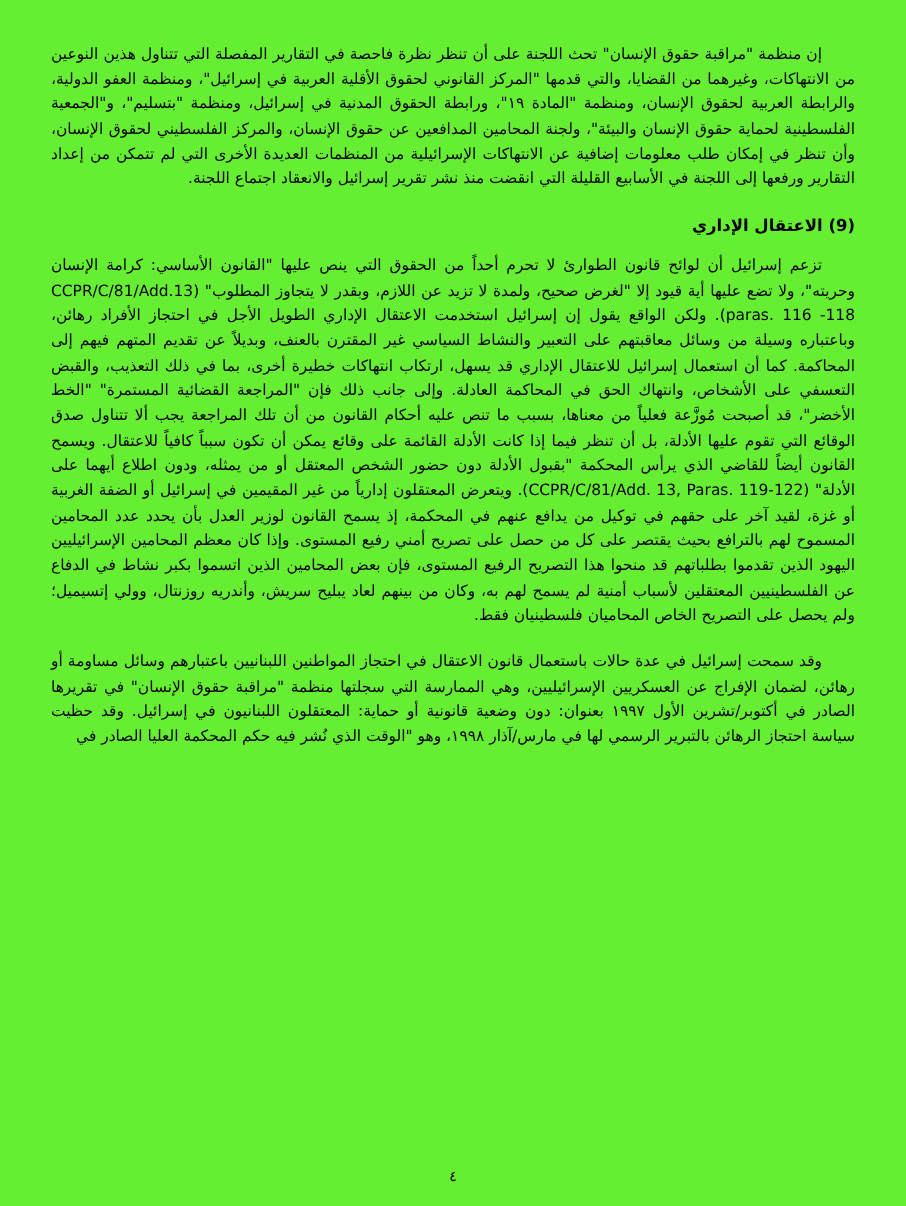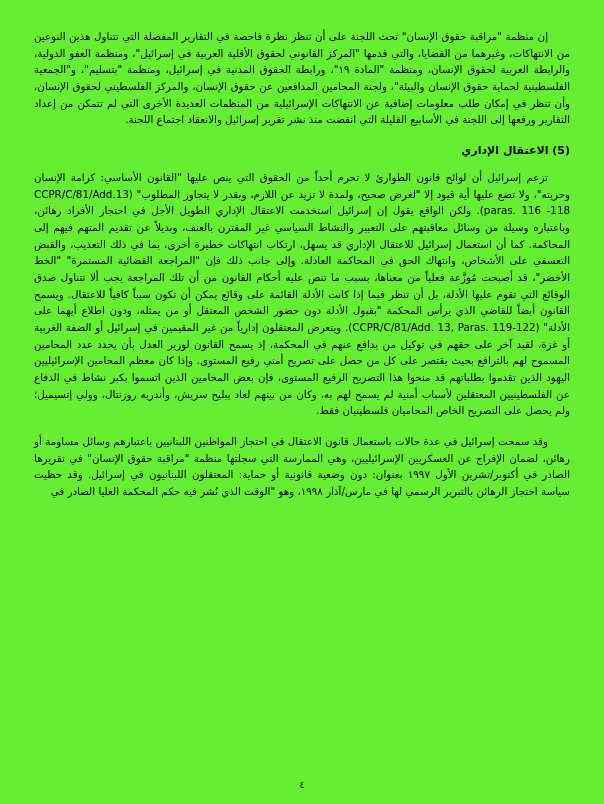--- a/index.html
+++ b/index.html
@@ -56,21 +56,21 @@
   }
 </style>
 </head>
 <body>
 
 <div class="page">
   <div class="doc-body">
 
     <p class="para indent">إن منظمة "مراقبة حقوق الإنسان" تحث اللجنة على أن تنظر نظرة فاحصة في التقارير المفصلة التي تتناول هذين النوعين من الانتهاكات، وغيرهما من القضايا، والتي قدمها "المركز القانوني لحقوق الأقلية العربية في إسرائيل"، ومنظمة العفو الدولية، والرابطة العربية لحقوق الإنسان، ومنظمة "المادة ١٩"، ورابطة الحقوق المدنية في إسرائيل، ومنظمة "بتسليم"، و"الجمعية الفلسطينية لحماية حقوق الإنسان والبيئة"، ولجنة المحامين المدافعين عن حقوق الإنسان، والمركز الفلسطيني لحقوق الإنسان، وأن تنظر في إمكان طلب معلومات إضافية عن الانتهاكات الإسرائيلية من المنظمات العديدة الأخرى التي لم تتمكن من إعداد التقارير ورفعها إلى اللجنة في الأسابيع القليلة التي انقضت منذ نشر تقرير إسرائيل والانعقاد اجتماع اللجنة.</p>
 
-    <h2 class="heading">(5) الاعتقال الإداري</h2>
+    <h2 class="heading">(9) الاعتقال الإداري</h2>
 
     <p class="para indent">تزعم إسرائيل أن لوائح قانون الطوارئ لا تحرم أحداً من الحقوق التي ينص عليها "القانون الأساسي: كرامة الإنسان وحريته"، ولا تضع عليها أية قيود إلا "لغرض صحيح، ولمدة لا تزيد عن اللازم، وبقدر لا يتجاوز المطلوب" (CCPR/C/81/Add.13  paras. 116 -118). ولكن الواقع يقول إن إسرائيل استخدمت الاعتقال الإداري الطويل الأجل في احتجاز الأفراد رهائن، وباعتباره وسيلة من وسائل معاقبتهم على التعبير والنشاط السياسي غير المقترن بالعنف، وبديلاً عن تقديم المتهم فيهم إلى المحاكمة. كما أن استعمال إسرائيل للاعتقال الإداري قد يسهل، ارتكاب انتهاكات خطيرة أخرى، بما في ذلك التعذيب، والقبض التعسفي على الأشخاص، وانتهاك الحق في المحاكمة العادلة. وإلى جانب ذلك فإن "المراجعة القضائية المستمرة" "الخط الأخضر"، قد أصبحت مُوزَّعة فعلياً من معناها، بسبب ما تنص عليه أحكام القانون من أن تلك المراجعة يجب ألا تتناول صدق الوقائع التي تقوم عليها الأدلة، بل أن تنظر فيما إذا كانت الأدلة القائمة على وقائع يمكن أن تكون سبباً كافياً للاعتقال. ويسمح القانون أيضاً للقاضي الذي يرأس المحكمة "بقبول الأدلة دون حضور الشخص المعتقل أو من يمثله، ودون اطلاع أيهما على الأدلة" (CCPR/C/81/Add. 13, Paras. 119-122). ويتعرض المعتقلون إدارياً من غير المقيمين في إسرائيل أو الضفة الغربية أو غزة، لقيد آخر على حقهم في توكيل من يدافع عنهم في المحكمة، إذ يسمح القانون لوزير العدل بأن يحدد عدد المحامين المسموح لهم بالترافع بحيث يقتصر على كل من حصل على تصريح أمني رفيع المستوى. وإذا كان معظم المحامين الإسرائيليين اليهود الذين تقدموا بطلباتهم قد منحوا هذا التصريح الرفيع المستوى، فإن بعض المحامين الذين اتسموا بكبر نشاط في الدفاع عن الفلسطينيين المعتقلين لأسباب أمنية لم يسمح لهم به، وكان من بينهم لعاد يبليح سريش، وأندريه روزنتال، وولي إتسيميل؛ ولم يحصل على التصريح الخاص المحاميان فلسطينيان فقط.</p>
 
     <div class="spacer-small"></div>
 
     <p class="para indent">وقد سمحت إسرائيل في عدة حالات باستعمال قانون الاعتقال في احتجاز المواطنين اللبنانيين باعتبارهم وسائل مساومة أو رهائن، لضمان الإفراج عن العسكريين الإسرائيليين، وهي الممارسة التي سجلتها منظمة "مراقبة حقوق الإنسان" في تقريرها الصادر في أكتوبر/تشرين الأول ١٩٩٧ بعنوان: دون وضعية قانونية أو حماية: المعتقلون اللبنانيون في إسرائيل. وقد حظيت سياسة احتجاز الرهائن بالتبرير الرسمي لها في مارس/آذار ١٩٩٨، وهو "الوقت الذي نُشر فيه حكم المحكمة العليا الصادر في</p>
 
   </div>
 
   <div class="page-number">٤</div>

